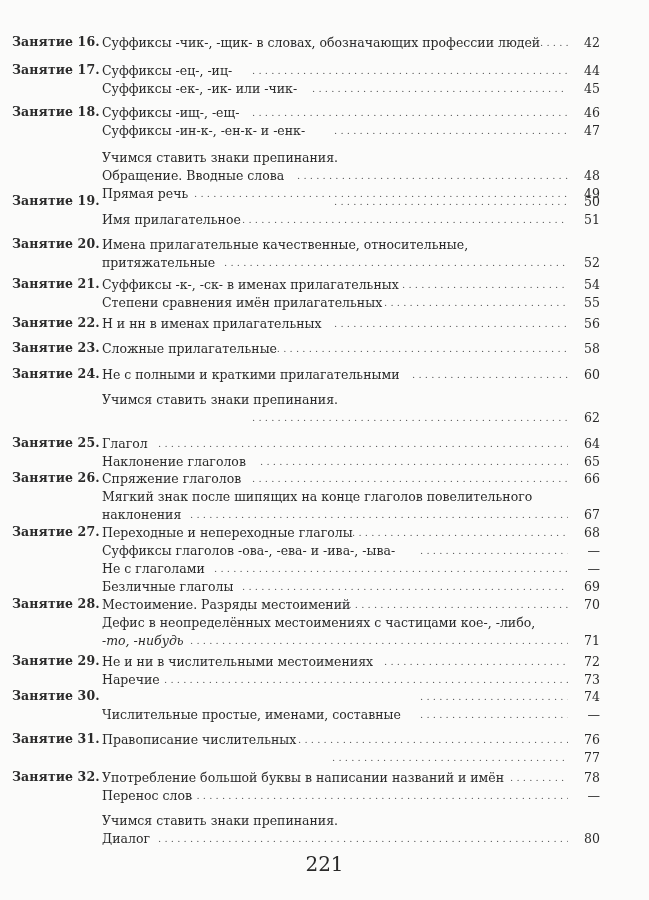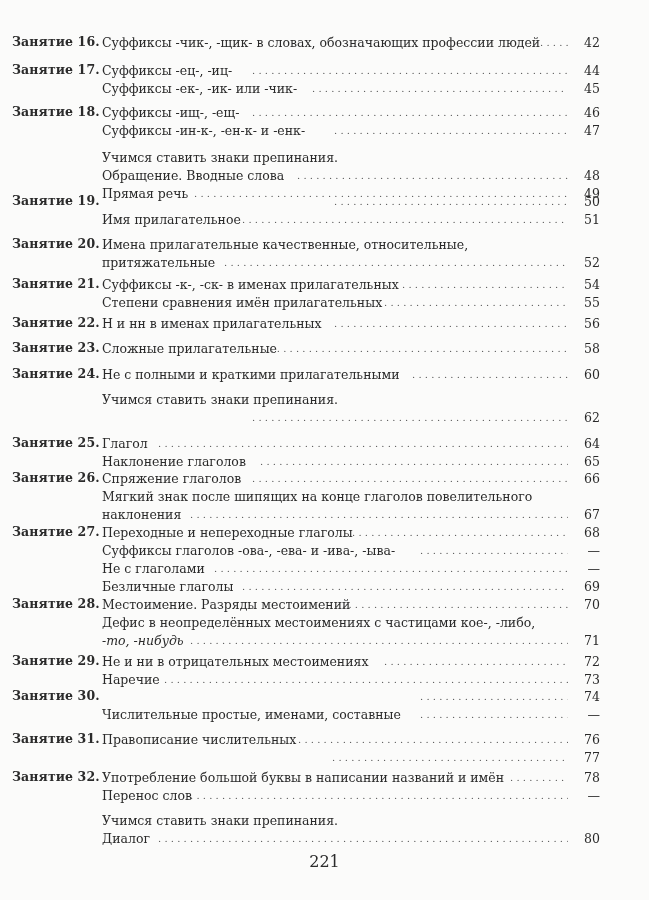--- a/index.html
+++ b/index.html
@@ -32,21 +32,21 @@
     position: absolute; right: 34px; height: 18px;
     overflow: hidden; color: #555; letter-spacing: 3.2px; font-size: 10px;
   }
   .entry .page-num {
     position: absolute; right: 2px; width: 26px; text-align: right;
     font-size: 12.5px;
   }
   i, .it { font-style: italic; }
   .page-footer {
     position: absolute; left: 0; width: 649px; top: 852px; text-align: center;
-    font-size: 16px; color: #2a2a2a;
+    font-size: 20px; color: #2a2a2a;
   }
 </style>
 </head>
 <body>
 
 <div class="page">
 
   <div class="lesson" style="top:34px">
     <span class="lesson-label">Занятие 16.</span>
     <div class="entries">
@@ -269,21 +269,21 @@
         <span class="leader" style="left:88px; top:18px">...............................................................</span>
         <span class="page-num" style="top:18px">71</span>
       </div>
     </div>
   </div>
 
   <div class="lesson" style="top:653px">
     <span class="lesson-label">Занятие 29.</span>
     <div class="entries">
       <div class="entry">
-        <span class="text">Не и ни в отрицательных местоимениях</span>
+        <span class="text">Не и ни в числительными местоимениях</span>
         <span class="leader" style="left:282px">................................</span>
         <span class="page-num">72</span>
       </div>
       <div class="entry">
         <span class="text">Наречие</span>
         <span class="leader" style="left:62px">.....................................................................</span>
         <span class="page-num">73</span>
       </div>
     </div>
   </div>

